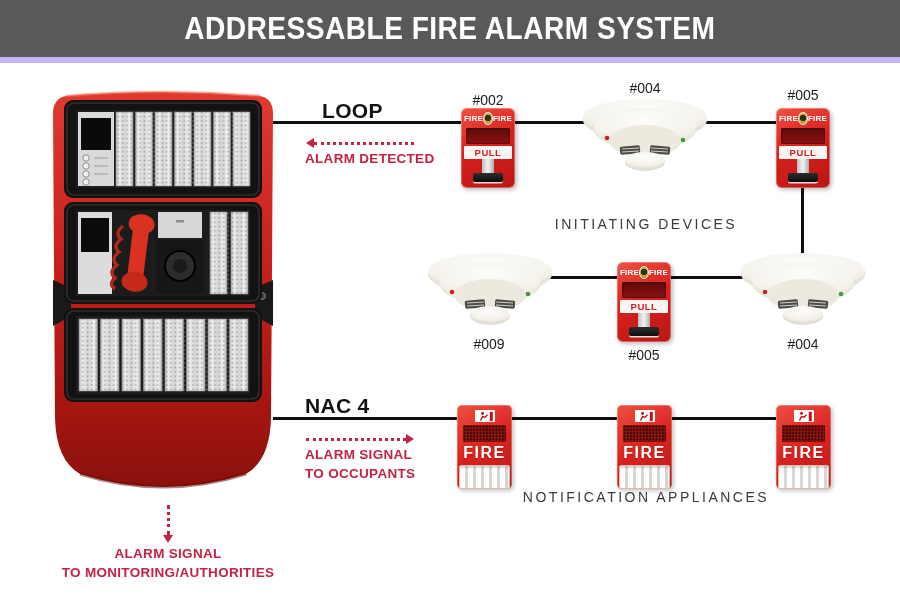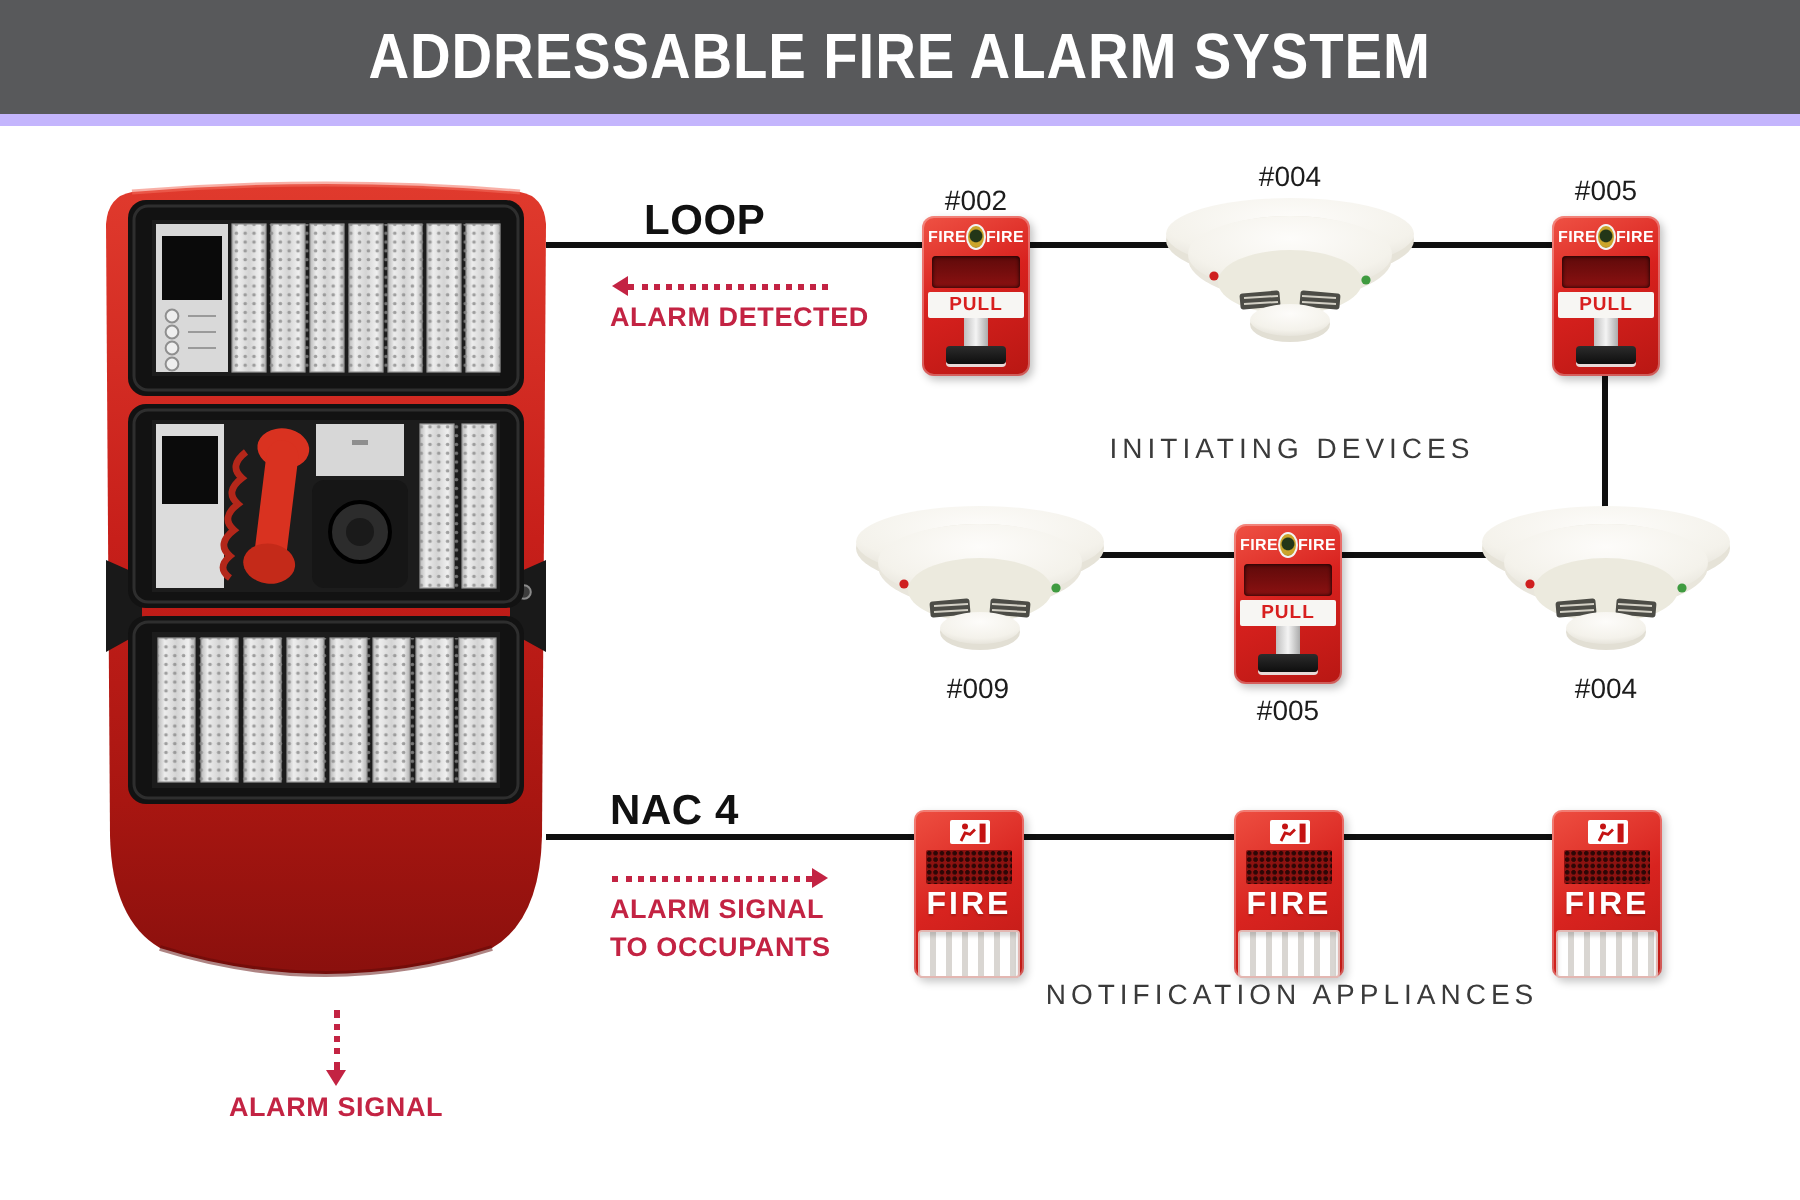--- a/index.html
+++ b/index.html
@@ -362,14 +362,15 @@
     <div class="hs-strobe"></div>
   </div>
 
   <div class="section-label" style="left:646px;top:489px;transform:translateX(-50%);">NOTIFICATION APPLIANCES</div>
 
   <div class="dotarrow down" style="left:163px;top:505px;height:38px;width:10px;">
     <span class="dots"></span>
     <span class="ah down"></span>
   </div>
   <div class="red-note" style="left:18px;top:546px;width:300px;text-align:center;">ALARM SIGNAL</div>
+  <div class="red-note" style="left:18px;top:565px;width:300px;text-align:center;">TO MONITORING/AUTHORITIES</div>
 
 </div>
 
 </body></html>

